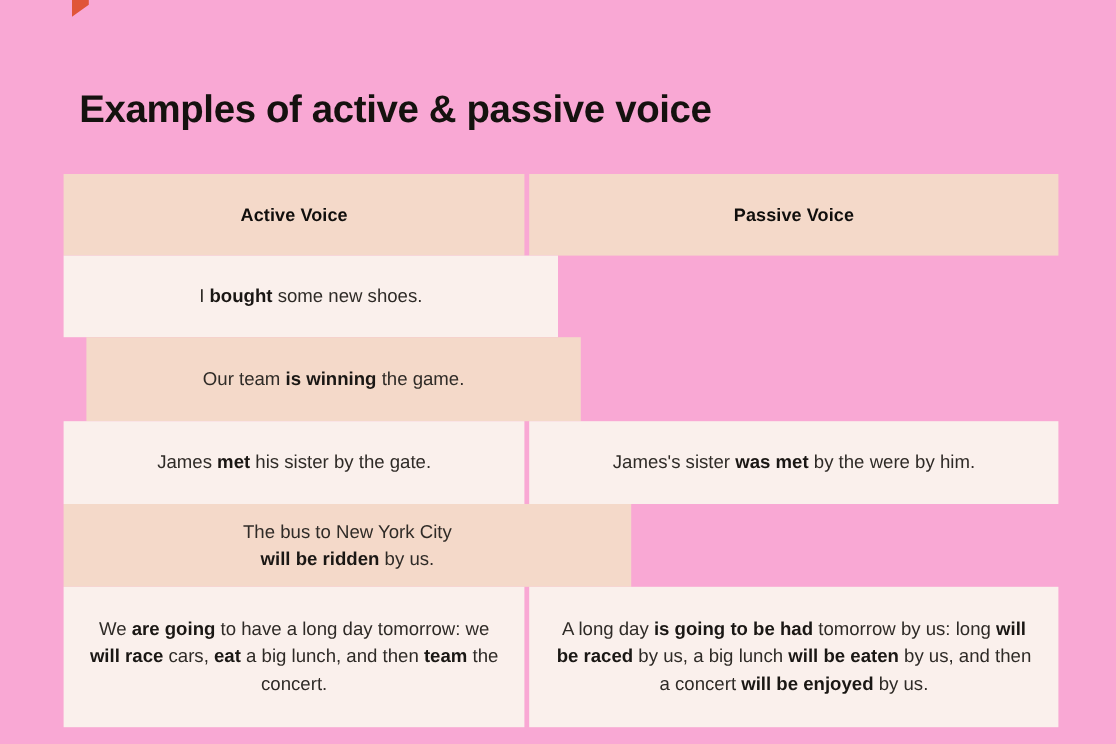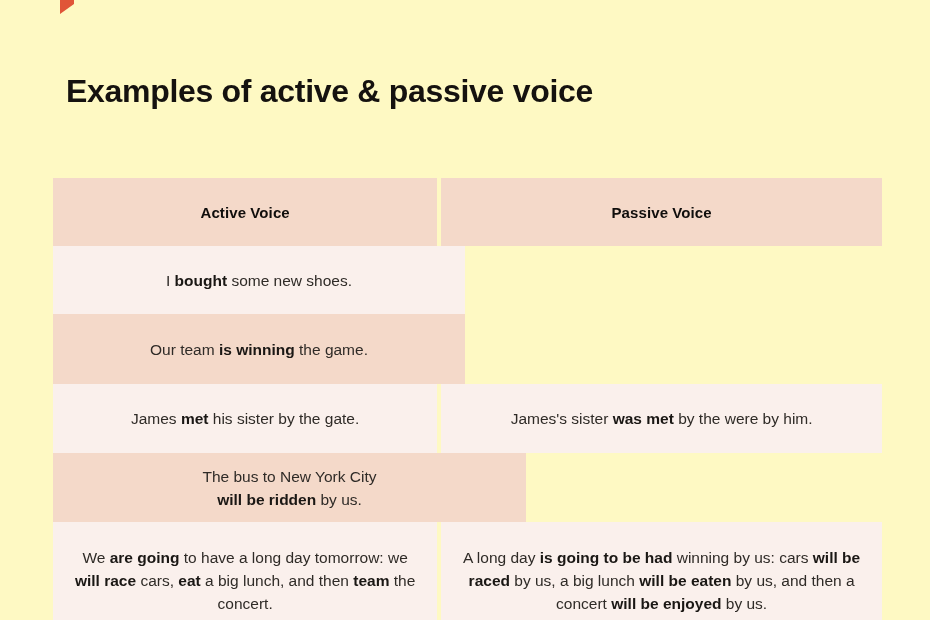--- a/index.html
+++ b/index.html
@@ -11,21 +11,21 @@
     height: 620px;
     background: #ffffff;
     font-family: "Liberation Sans", sans-serif;
     overflow: hidden;
     position: relative;
   }
   .page {
     position: relative;
     width: 930px;
     height: 620px;
-    background: #fef9c3;
+    background: #f9a8d4;
   }
 
   
   .logo {
     position: absolute;
     left: 48px;
     top: -30px;
     width: 44px;
     height: 58px;
   }
@@ -74,24 +74,23 @@
 
   .row.shade-dark .cell { background: #f4d9c9; }
   .row.shade-light .cell { background: #faf0ec; }
 
   .row.header .cell {
     font-weight: bold;
     font-size: 15px;
     color: #100e0c;
     letter-spacing: 0.1px;
     height: 68px;
-    margin-top: 33px;
   }
   .row.r1 .cell { height: 68px; align-items: center; }
-  .row.r2 .cell { height: 70px; }
+  .row.r2 .cell { height: 70px; margin-left: 19px; }
   .row.r3 .cell { height: 69px; }
   .row.r4 .cell { height: 69px; }
   .row.r5 .cell { height: 117px; align-items: center; }
 
   .cell b { font-weight: bold; color: #1a1714; }
   .cell .txt { display: block; }
 </style>
 </head>
 <body>
 
@@ -138,18 +137,18 @@
       <div class="cell col-passive">
           <span class="txt"><span>The bus to New York City</span><br><b>will be ridden</b><span> by us.</span></span>
         </div>
     </div>
 
     <div class="row r5 shade-light">
       <div class="cell col-active">
           <span class="txt"><span>We </span><b>are going</b><span> to have a long day tomorrow: we </span><b>will race</b><span> cars, </span><b>eat</b><span> a big lunch, and then </span><b>team</b><span> the concert.</span></span>
         </div>
       <div class="cell col-passive">
-          <span class="txt"><span>A long day </span><b>is going to be had</b><span> winning by us: cars </span><b>will be raced</b><span> by us, a big lunch </span><b>will be eaten</b><span> by us, and then a concert </span><b>will be enjoyed</b><span> by us.</span></span>
+          <span class="txt"><span>A long day </span><b>is going to be had</b><span> tomorrow by us: long </span><b>will be raced</b><span> by us, a big lunch </span><b>will be eaten</b><span> by us, and then a concert </span><b>will be enjoyed</b><span> by us.</span></span>
         </div>
     </div>
 
   </div>
 </div>
 
 </body></html>

